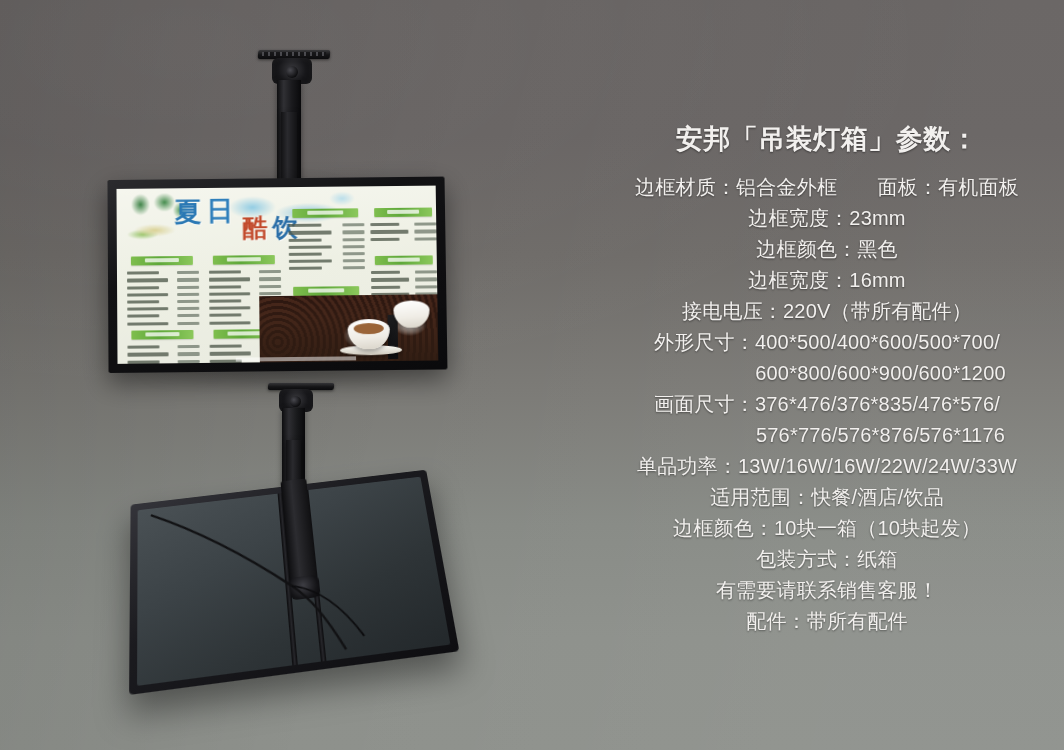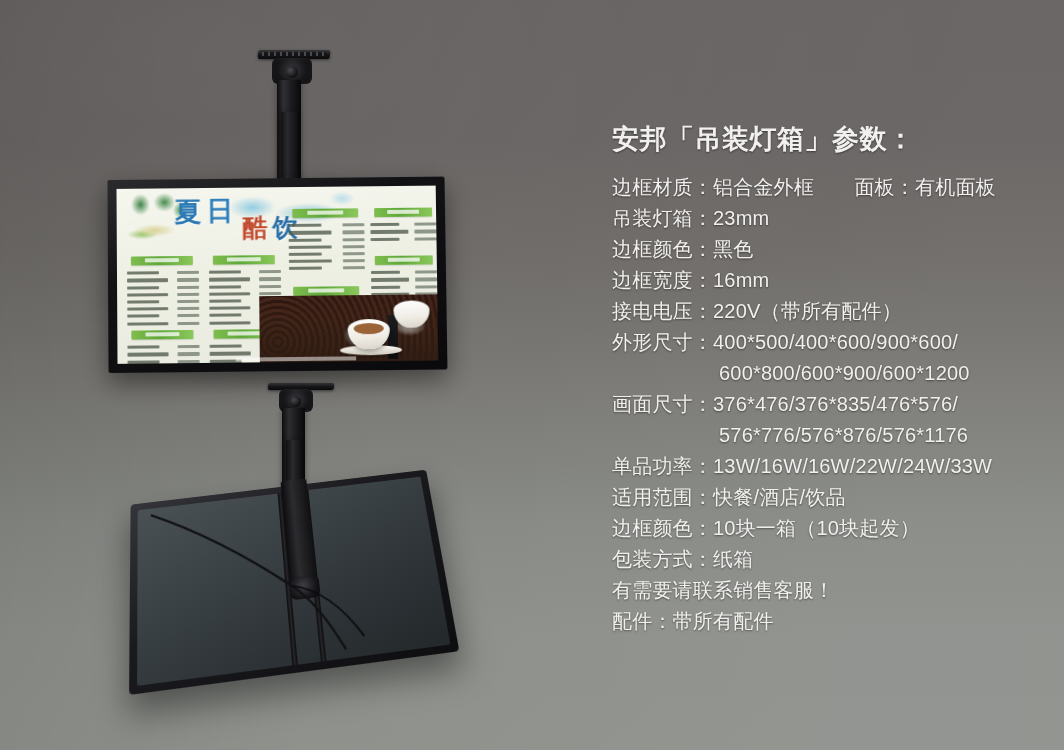--- a/index.html
+++ b/index.html
@@ -28,20 +28,21 @@
       radial-gradient(120% 80% at 18% 6%, rgba(255,255,255,.05) 0%, rgba(0,0,0,0) 60%),
       linear-gradient(105deg, rgba(0,0,0,.10) 0%, rgba(0,0,0,0) 40%, rgba(255,255,255,.04) 80%);
     pointer-events:none;
   }
 
   
   .specs{
     position:absolute;left:612px;top:122px;width:430px;
     color:#f2f0ee;
     text-shadow:0 1px 2px rgba(0,0,0,.45);
+    text-align:center;
   }
   .spec-title{
     font-size:27px;line-height:34px;font-weight:700;letter-spacing:.5px;
     margin:0 0 16px 0;white-space:nowrap;
   }
   .spec-line{
     font-size:20px;line-height:31px;font-weight:400;white-space:nowrap;
     letter-spacing:.2px;
   }
   .spec-line.cont{padding-left:107px;}
@@ -518,25 +519,25 @@
         <path d="M152 104 C 176 110, 196 128, 214 160" stroke="#0c0c0e" stroke-width="1.8" fill="none"></path>
       </svg>
     </div>
 
   </div>
 
   <div class="specs">
     <div class="spec-title">安邦「吊装灯箱」参数：</div>
     <div id="spec-lines">
         <div class="spec-line">边框材质：铝合金外框　　面板：有机面板</div>
-        <div class="spec-line">吊装灯箱：23mm</div>
+        <div class="spec-line">边框宽度：23mm</div>
         <div class="spec-line">边框颜色：黑色</div>
         <div class="spec-line">边框宽度：16mm</div>
         <div class="spec-line">接电电压：220V（带所有配件）</div>
-        <div class="spec-line">外形尺寸：400*500/400*600/900*600/</div>
+        <div class="spec-line">外形尺寸：400*500/400*600/500*700/</div>
         <div class="spec-line cont">600*800/600*900/600*1200</div>
         <div class="spec-line">画面尺寸：376*476/376*835/476*576/</div>
         <div class="spec-line cont">576*776/576*876/576*1176</div>
         <div class="spec-line">单品功率：13W/16W/16W/22W/24W/33W</div>
         <div class="spec-line">适用范围：快餐/酒店/饮品</div>
         <div class="spec-line">边框颜色：10块一箱（10块起发）</div>
         <div class="spec-line">包装方式：纸箱</div>
         <div class="spec-line">有需要请联系销售客服！</div>
         <div class="spec-line">配件：带所有配件</div>
       </div>

